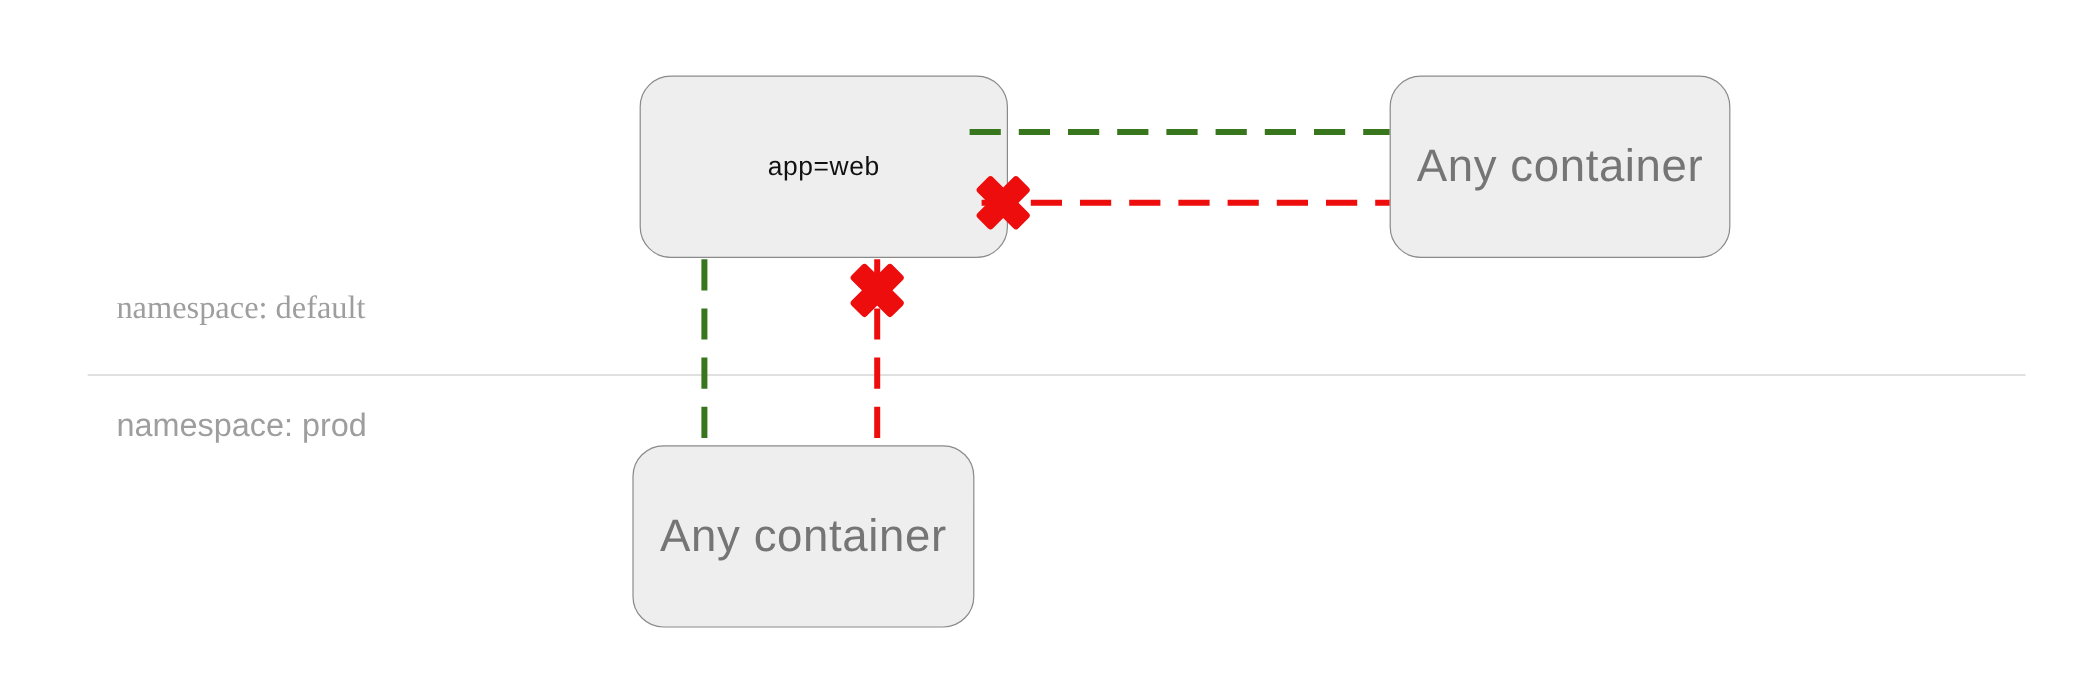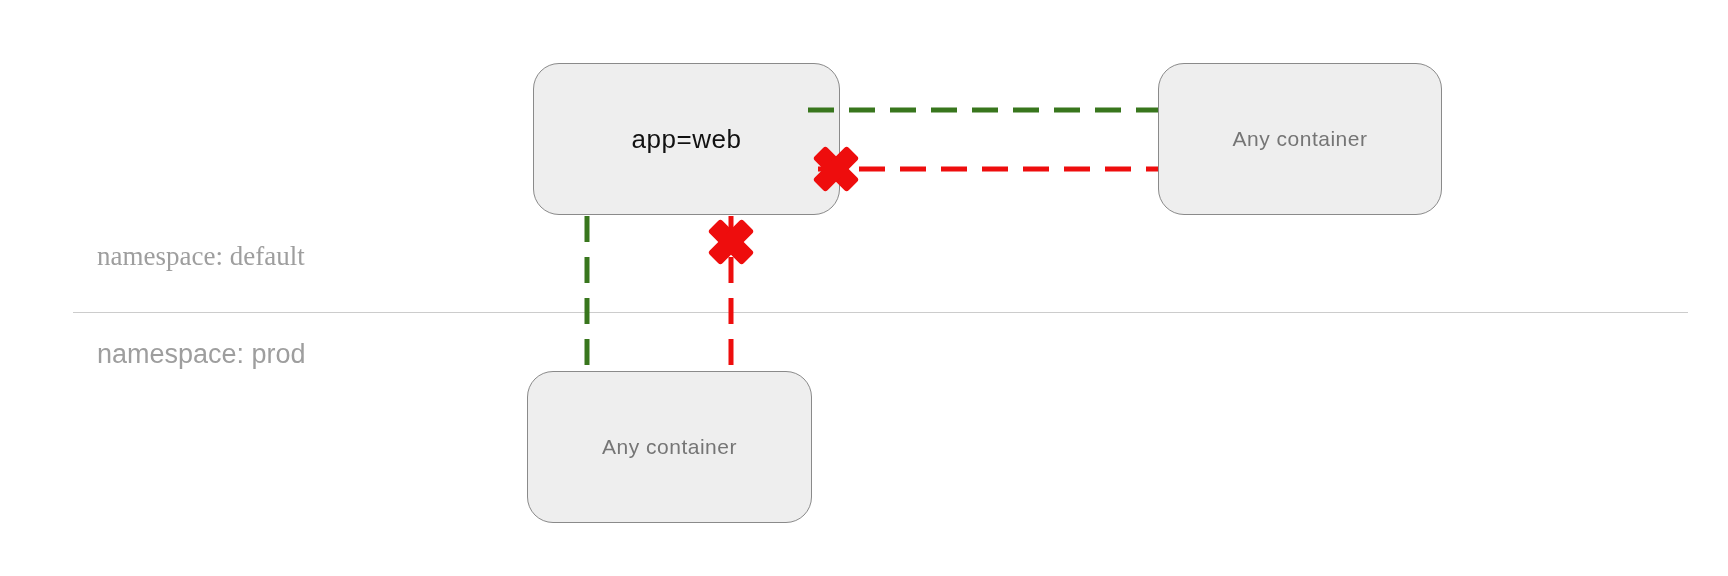--- a/index.html
+++ b/index.html
@@ -17,28 +17,28 @@
   }
   .node {
     position: absolute;
     box-sizing: border-box;
     background: var(--node-fill, #eeeeee);
     border: 1.5px solid var(--node-border, #8a8a8a);
     border-radius: 26px;
     display: flex;
     align-items: center;
     justify-content: center;
-    font-size: 21px;
+    font-size: 38px;
     letter-spacing: 0.5px;
   }
   .node-app-web {
     left: 533px; top: 63px;
     width: 307px; height: 152px;
     color: #111111;
-    font-size: 26px;
+    font-size: 22px;
   }
   .node-any-right {
     left: 1158px; top: 63px;
     width: 284px; height: 152px;
     color: var(--muted-text, #757575);
   }
   .node-any-bottom {
     left: 527px; top: 371px;
     width: 285px; height: 152px;
     color: var(--muted-text, #757575);

